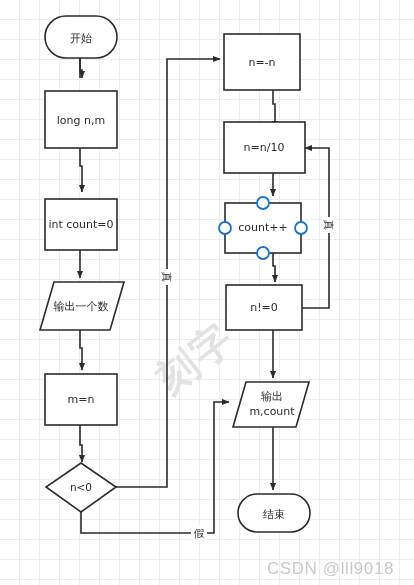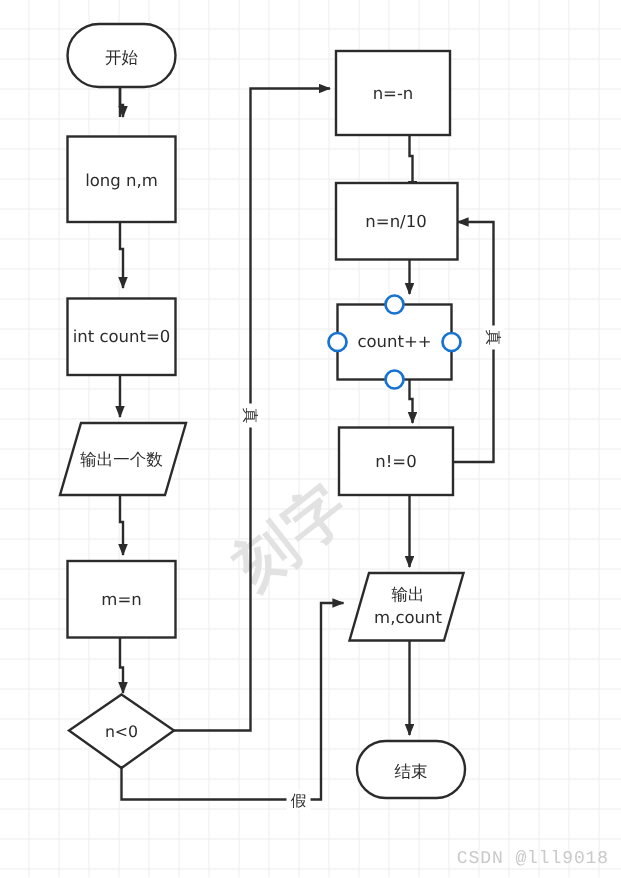--- a/index.html
+++ b/index.html
@@ -28,27 +28,27 @@
     font-size:40px;
     font-weight:bold;
     letter-spacing:2px;
     transform:rotate(-38deg);
     user-select:none;
     pointer-events:none;
     line-height:1.15;
   }
   .wm-corner{
     position:absolute;
-    right:8px;bottom:6px;
+    right:20px;bottom:6px;
     color:#c9c9c9;
-    font-size:12px;
+    font-size:17px;
     letter-spacing:0.6px;
     user-select:none;
     pointer-events:none;
-    font-family:Liberation Mono, monospace;
+    font-family:Liberation Sans, sans-serif;
   }
   text{font-family:"DejaVu Sans","Liberation Sans",sans-serif;}
 </style>
 </head>
 <body>
 
 <div id="canvas">
 
   <div class="wm-diag">刻字</div>
 

